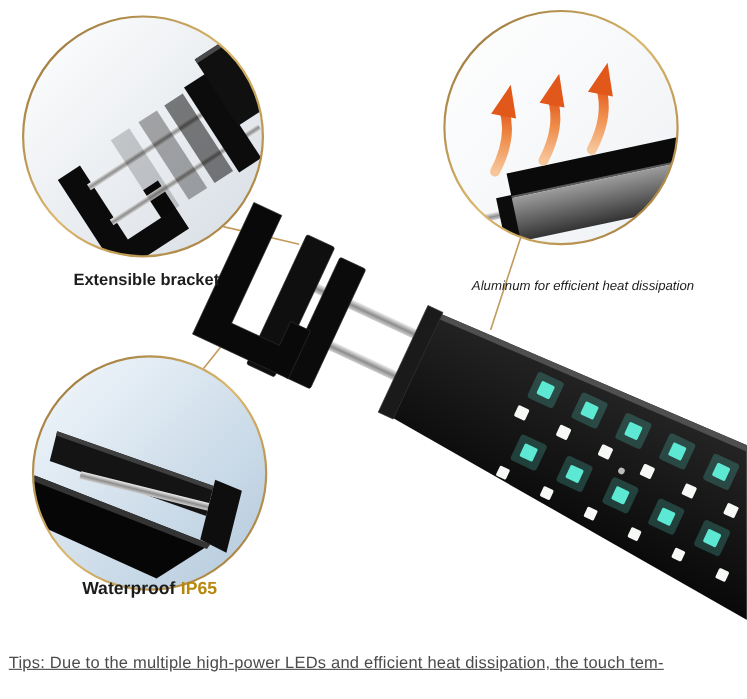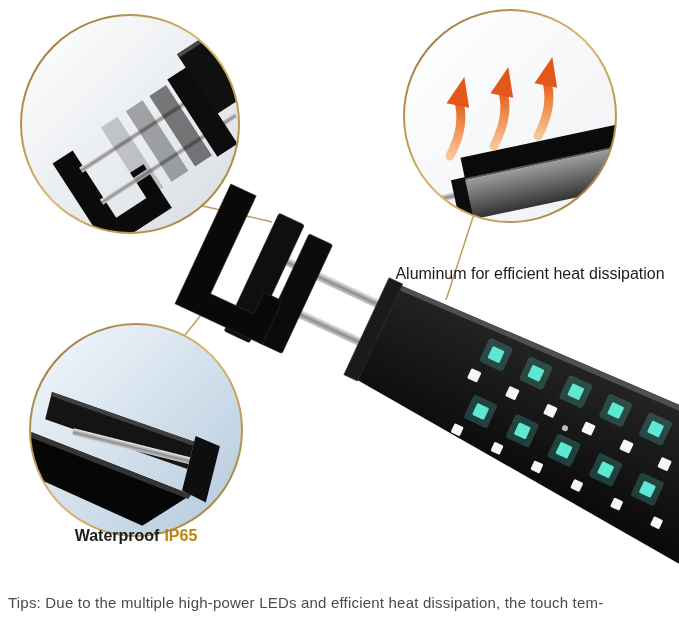--- a/index.html
+++ b/index.html
@@ -1,25 +1,25 @@
 <!DOCTYPE html>
 <html style="--accent-gold: #c29b5e; --ip-gold: #b8860b; --heat-orange: #e2571a;"><head>
 <meta charset="utf-8">
 <style>
   html,body{margin:0;padding:0;background:#fff;}
   .stage{position:relative;width:679px;height:635px;background:#ffffff;overflow:hidden;
          font-family:"Liberation Sans", sans-serif;}
   svg{position:absolute;left:0;top:0;}
   .label{position:absolute;white-space:nowrap;color:#1c1c1c;transform:translateX(-50%);}
   .label-extensible{left:133px;top:246px;font-size:15px;font-weight:700;}
-  .label-aluminum{left:530px;top:265px;font-size:16px;font-weight:400;}
+  .label-aluminum{left:530px;top:253px;font-size:12px;font-weight:400;font-style:italic;}
   .label-waterproof{left:136px;top:527px;font-size:16px;font-weight:700;}
   .label-waterproof .ip{color:var(--ip-gold,#b8860b);margin-left:5px;}
   .tips{position:absolute;left:8px;top:593px;right:4px;font-size:15px;line-height:19px;
-        color:#4b4b4b;letter-spacing:.2px;}
+        color:#4b4b4b;letter-spacing:.2px;text-decoration:underline;}
 </style>
 </head>
 <body>
 
 <div class="stage">
 <svg width="679" height="635" viewBox="0 0 679 635">
   <defs>
     <linearGradient id="goldRim" x1="0" y1="0" x2="1" y2="1">
       <stop offset="0" stop-color="#8f6b33"></stop>
           <stop offset=".5" stop-color="#dcb96e"></stop>
@@ -171,17 +171,18 @@
         <rect x="30" y="30" width="130" height="7" fill="url(#rodGrad)"></rect>
         <polygon points="150,8 176,12 176,70 150,64" fill="#0e0e0e"></polygon>
         <polygon points="-10,44 160,66 120,108 -22,82" fill="#060606"></polygon>
         <polygon points="-10,44 160,66 158,71 -12,49" fill="#343434"></polygon>
       </g>
     </g>
     <circle cx="136" cy="430" r="106" fill="none" stroke="url(#goldRim)" stroke-width="2"></circle>
   </g>
 </svg>
 
+<div class="label label-extensible">Extensible bracket</div>
 <div class="label label-aluminum">Aluminum for efficient heat dissipation</div>
 <div class="label label-waterproof"><span>Waterproof</span><span class="ip">IP65</span></div>
 
 <div class="tips"><span>Tips: Due to the multiple high-power LEDs and efficient heat dissipation, the touch tem-</span><br></div>
 </div>
 
 </body></html>

